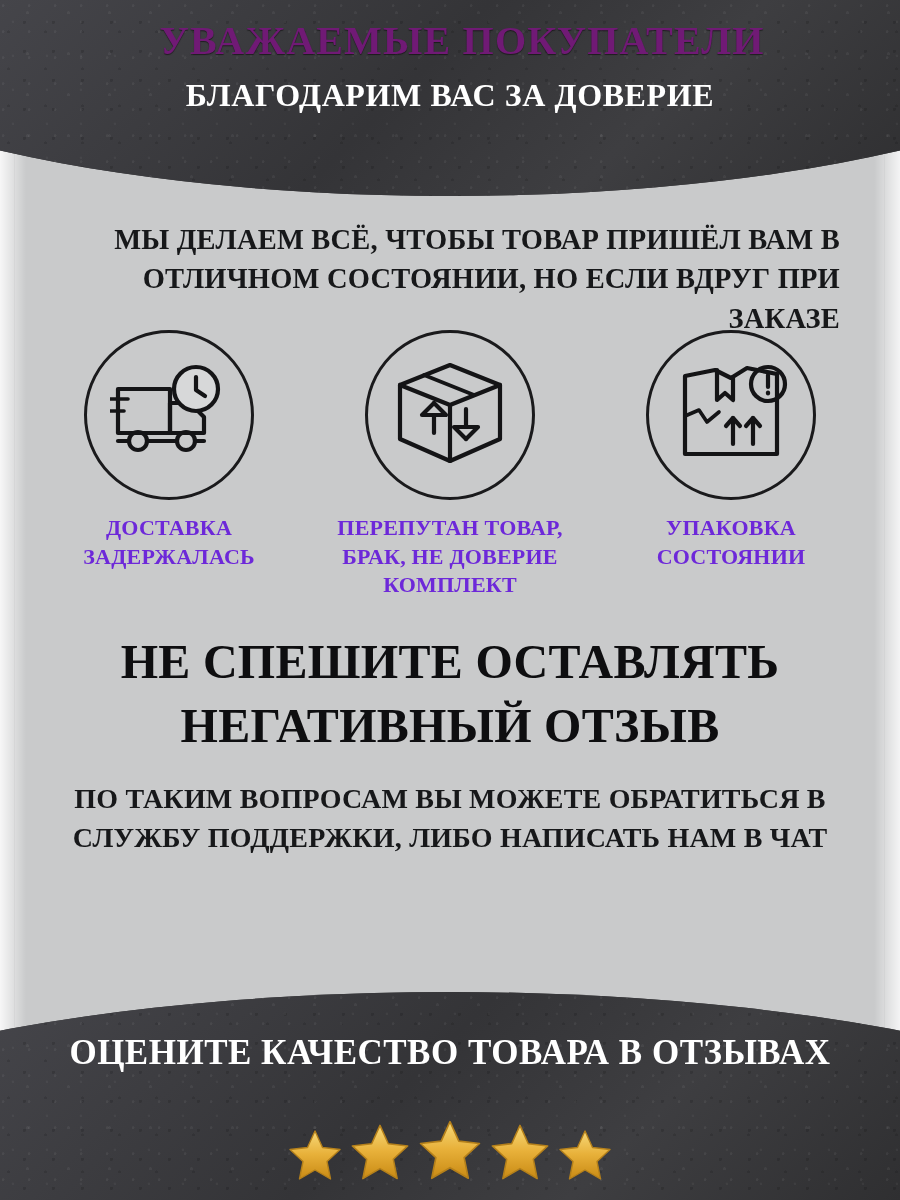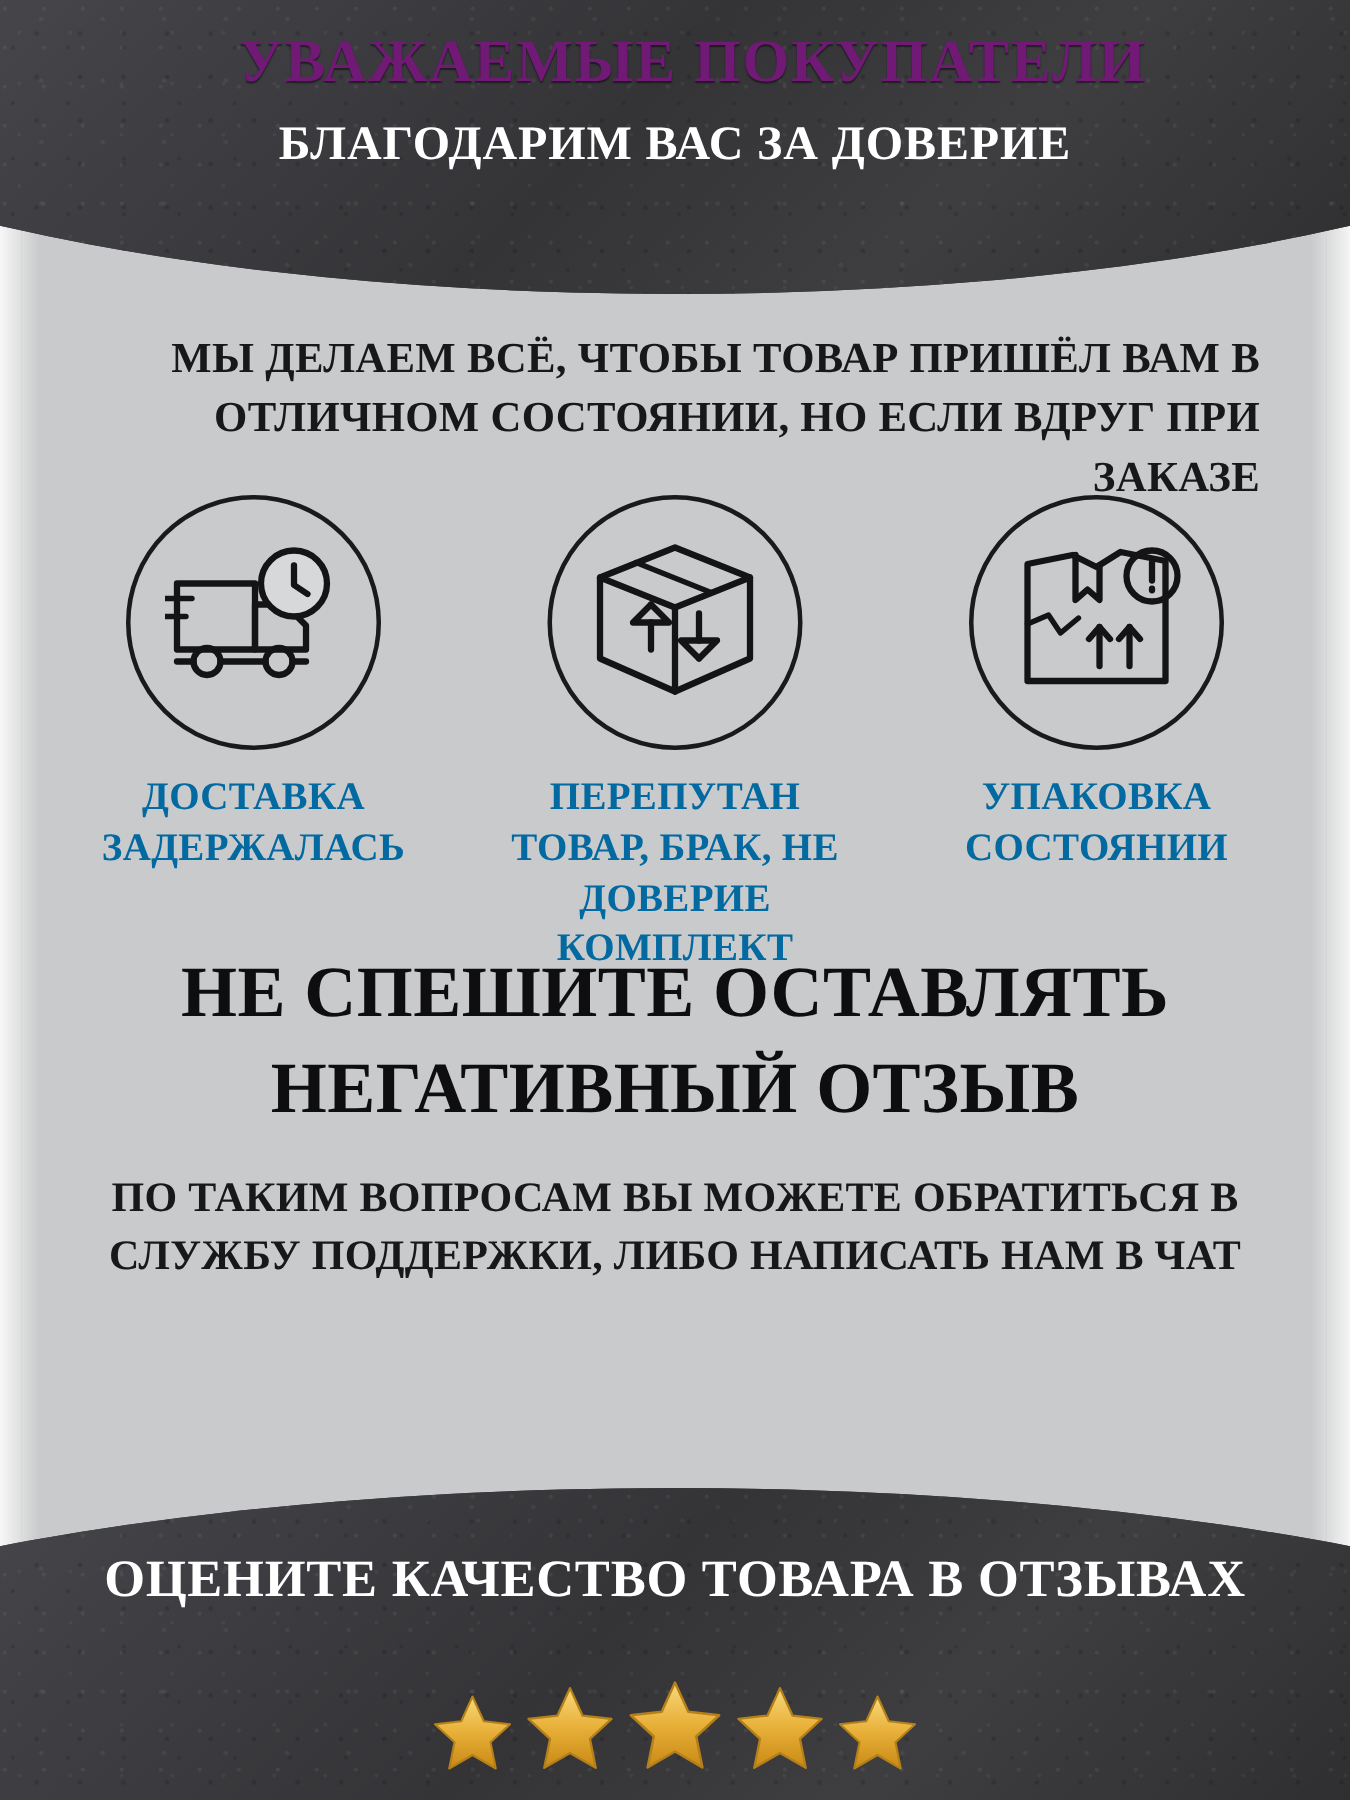--- a/index.html
+++ b/index.html
@@ -128,23 +128,23 @@
     border-radius: 50%;
     border: 3px solid #1a1a1c;
     display: flex;
     align-items: center;
     justify-content: center;
     background: transparent;
   }
   .icon-caption {
     margin-top: 14px;
     text-align: center;
-    font-size: 26px;
-    font-weight: bold;
-    color: #0369a1;
+    font-size: 22px;
+    font-weight: bold;
+    color: #6d28d9;
     line-height: 1.3;
     letter-spacing: 0.2px;
   }
 
   
   .headline {
     position: absolute;
     top: 630px;
     left: 50px;
     width: 800px;

